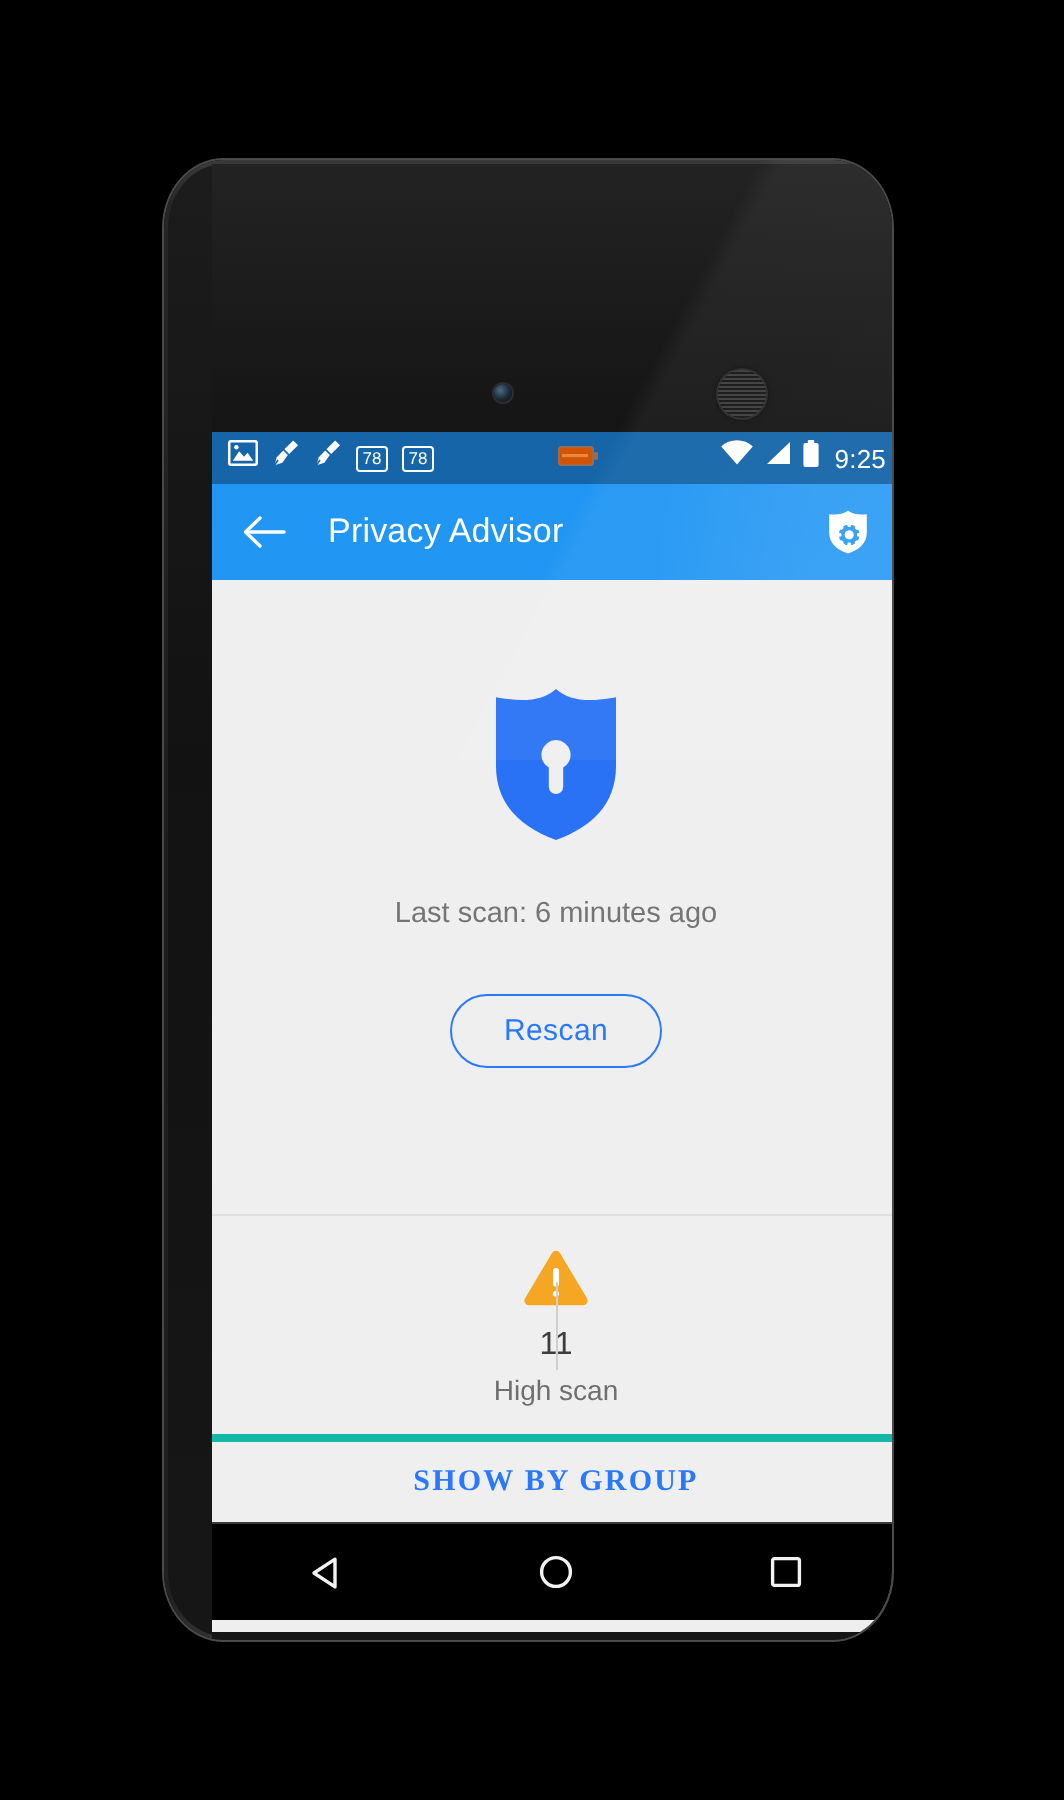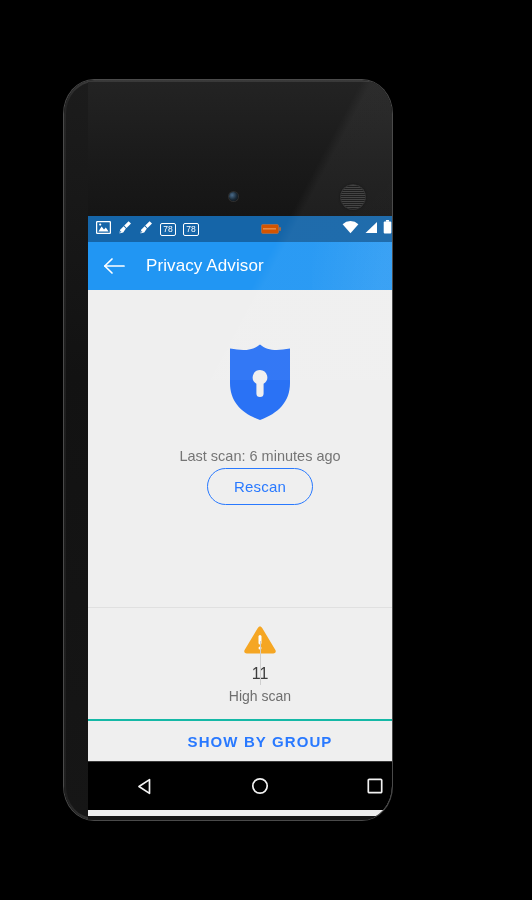--- a/index.html
+++ b/index.html
@@ -8,23 +8,23 @@
     width: 532px;
     height: 900px;
     background: #000000;
     font-family: "Liberation Sans", sans-serif;
     overflow: hidden;
   }
 
   
   #device-frame {
     position: absolute;
-    left: 64px;
+    left: 82px;
     top: 80px;
-    width: 328px;
+    width: 364px;
     height: 740px;
     border-radius: 30px / 34px;
     background: linear-gradient(180deg, #3a3a3a 0%, #262626 3%, #1d1d1d 50%, #202020 97%, #333 100%);
     box-shadow: 0 0 0 1px #4a4a4a, 0 2px 6px rgba(0,0,0,.9);
     overflow: hidden;
   }
   #device-bezel-inner {
     position: absolute;
     left: 2px; top: 2px;
     width: 388px; height: 736px;
@@ -149,39 +149,39 @@
     padding-top: 48px;
     border-bottom: 1px solid #e0e0e0;
   }
   #shield-hero { margin-bottom: 6px; }
   #last-scan-text {
     font-size: 14.5px;
     color: #757575;
     margin-top: 14px;
   }
   #rescan-button {
-    margin-top: 4px;
+    margin-top: 32px;
     border: 1.4px solid #2979ff;
     color: #2979ff;
     background: transparent;
     border-radius: 22px;
     padding: 9px 26px;
     font-size: 15px;
     font-family: "Liberation Sans", sans-serif;
     cursor: pointer;
     letter-spacing: .2px;
   }
 
   
   #stats-row {
     height: 113px;
     display: flex;
     align-items: center;
     background: #efefef;
-    border-bottom: 2px solid #14b8a6;
+    border-bottom: 4px solid #14b8a6;
     position: relative;
   }
   .stat-cell {
     flex: 1;
     display: flex;
     flex-direction: column;
     align-items: center;
     justify-content: center;
     cursor: pointer;
   }
@@ -210,20 +210,21 @@
     height: 40px;
     display: flex;
     align-items: center;
     justify-content: center;
     background: #efefef;
     color: #2979ff;
     font-size: 15px;
     font-weight: bold;
     letter-spacing: 1.1px;
     cursor: pointer;
+    font-family: Liberation Serif, serif;
   }
 
   
   #nav-bar {
     height: 49px;
     background: #000000;
     display: flex;
     align-items: center;
     justify-content: space-around;
     border-top: 1px solid #3a3a3a;

